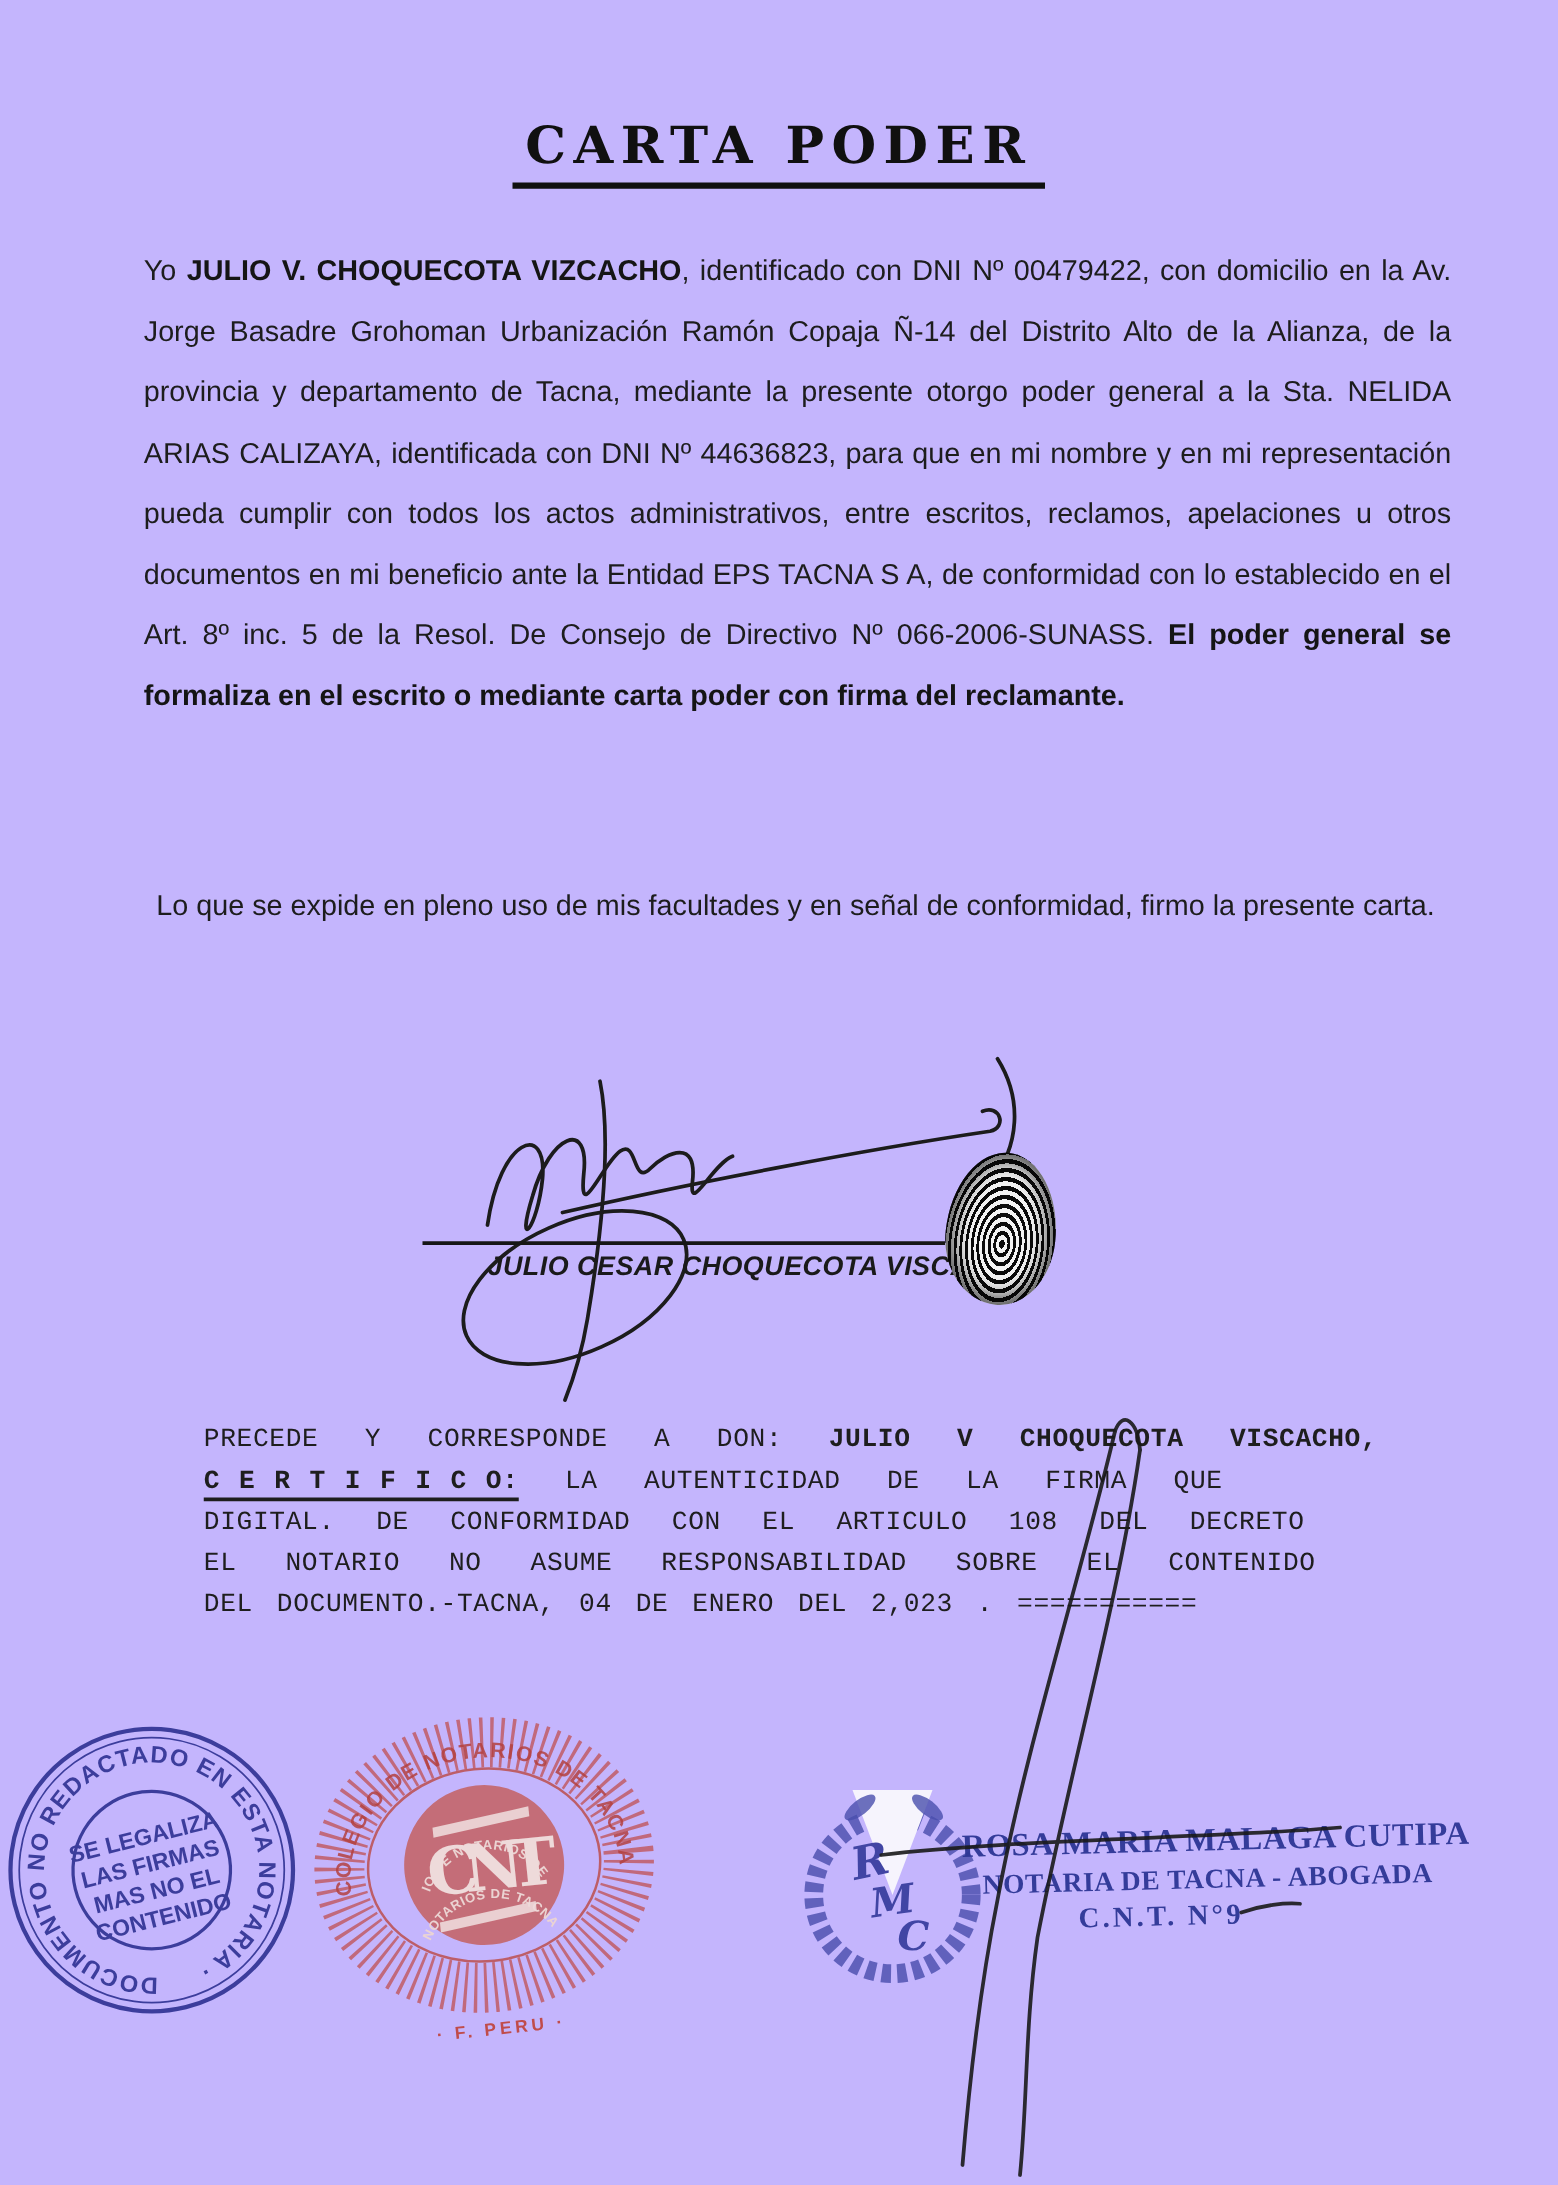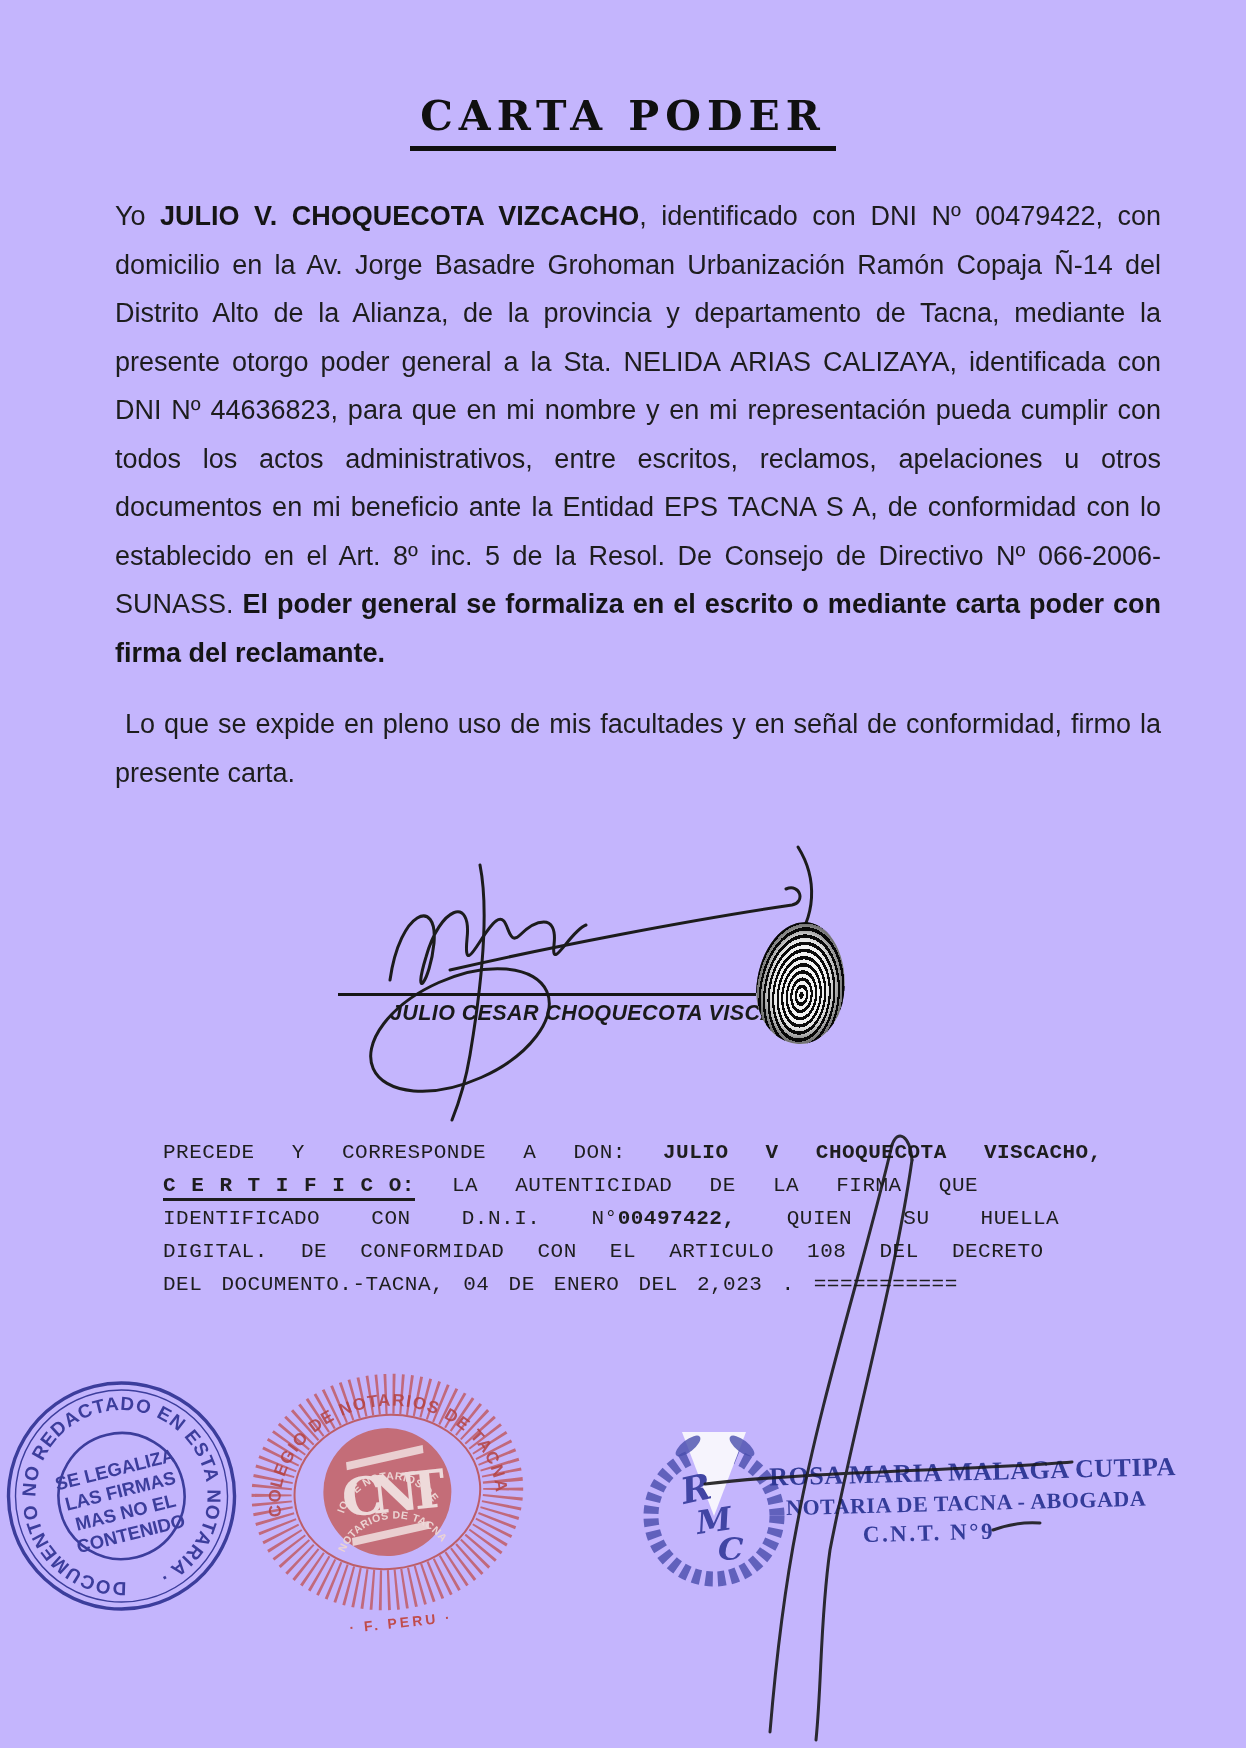--- a/index.html
+++ b/index.html
@@ -11,21 +11,21 @@
   
   .title-wrap{position:absolute; top:92px; left:0; width:100%; text-align:center;}
   .title{
     display:inline-block; font-family:"DejaVu Serif", serif; font-weight:bold;
     font-size:41px; letter-spacing:6px; color:#101010;
     padding:0 10px 6px 10px; border-bottom:5px solid #101010;
   }
   
   .body-par{
     position:absolute; left:115px; width:1046px; margin:0;
-    font-size:27px; line-height:48.5px; text-align:justify; color:#1d1d1d;
+    font-size:23px; line-height:48.5px; text-align:justify; color:#1d1d1d;
   }
   .p1{top:192px;}
   .p2{top:700px; text-indent:10px;}
   .body-par b{font-weight:bold; color:#151515;}
   
   .dateline{position:absolute; left:685px; top:815px; font-size:28px; color:#1d1d1d;}
   
   .sig-svg{position:absolute; left:330px; top:835px;}
   .sig-line{position:absolute; left:338px; top:993px; width:418px; height:2.5px; background:#161616;}
   .sig-name{
@@ -93,22 +93,22 @@
     </g>
   </svg>
   <div class="sig-line"></div>
   <div class="sig-name">JULIO CESAR CHOQUECOTA VISCACHO</div>
 
   <div class="fingerprint"></div>
 
   <div class="cert">
     <div class="cert-line ws-w"><span>PRECEDE Y CORRESPONDE A DON: </span><span class="cert-bold">JULIO V CHOQUECOTA VISCACHO,</span></div>
     <div class="cert-line ws-w"><span class="cert-label">C E R T I F I C O:</span><span> LA AUTENTICIDAD DE LA FIRMA QUE</span></div>
-    <div class="cert-line ws-x"><span>IDENTIFICADO CON D.N.I. N°</span><span class="cert-bold">00497422,</span><span> QUIEN SU HUELLA</span></div>
     <div class="cert-line ws-l4">DIGITAL. DE CONFORMIDAD CON EL ARTICULO 108 DEL DECRETO</div>
+    <div class="cert-line ws-l6">EL NOTARIO NO ASUME RESPONSABILIDAD SOBRE EL CONTENIDO</div>
     <div class="cert-line ws-l7">DEL DOCUMENTO.-TACNA, 04 DE ENERO DEL 2,023 . ===========</div>
   </div>
 
   <div class="stamp-legalization">
     <svg width="240" height="240" viewBox="0 0 240 240">
       <g stroke="#2e3192" fill="none">
         <circle cx="120" cy="120" r="113" stroke-width="3.4"></circle>
         <circle cx="120" cy="120" r="106" stroke-width="1.4"></circle>
         <circle cx="120" cy="120" r="63" stroke-width="2.6"></circle>
       </g>

